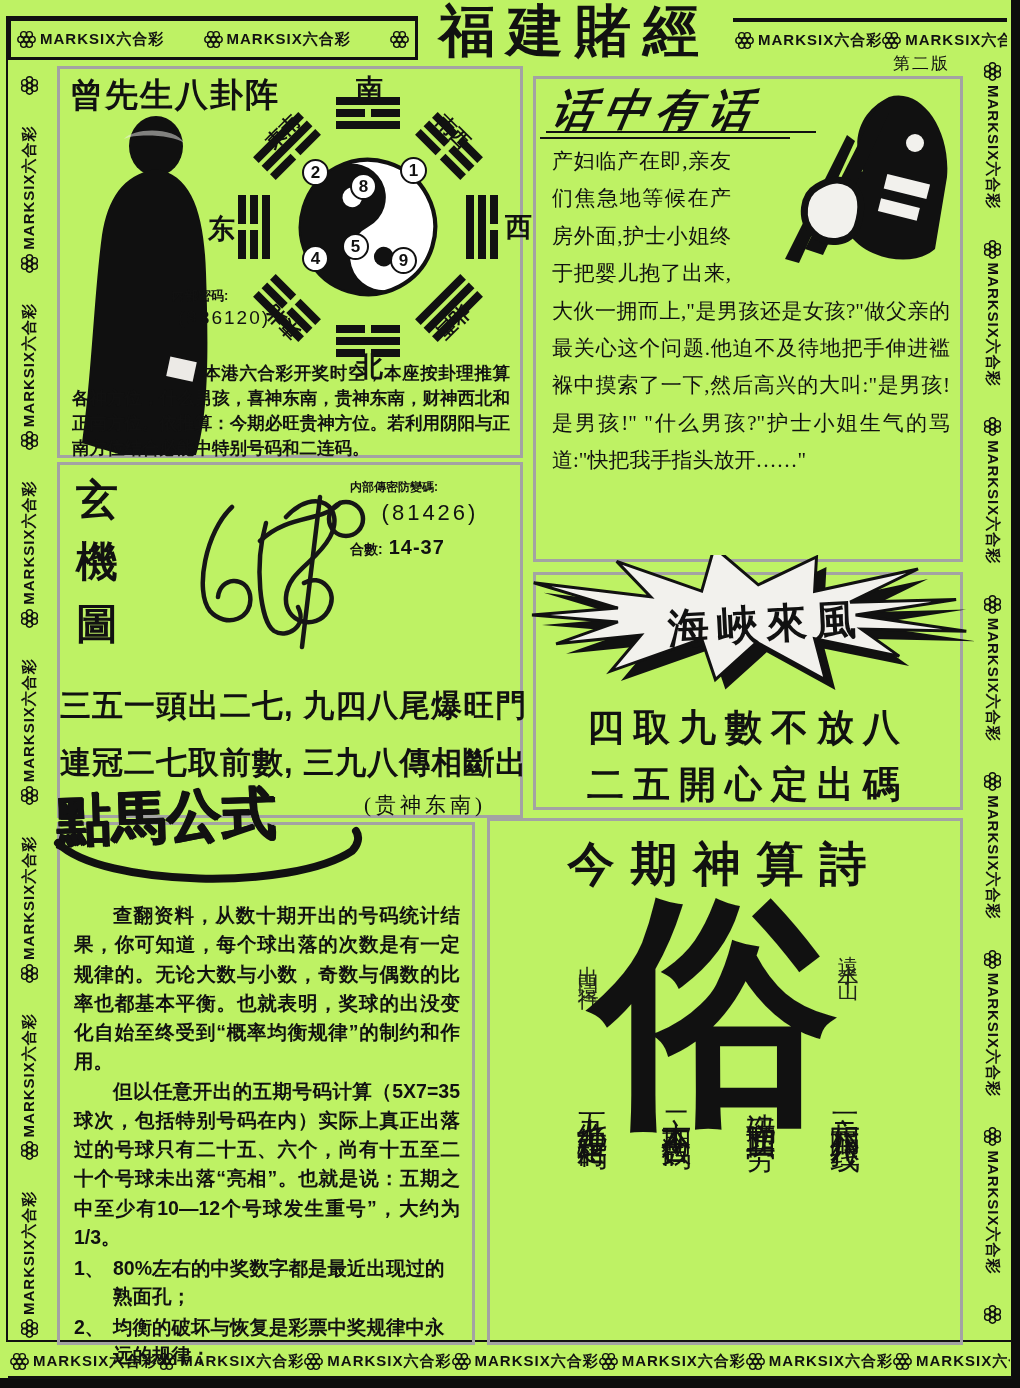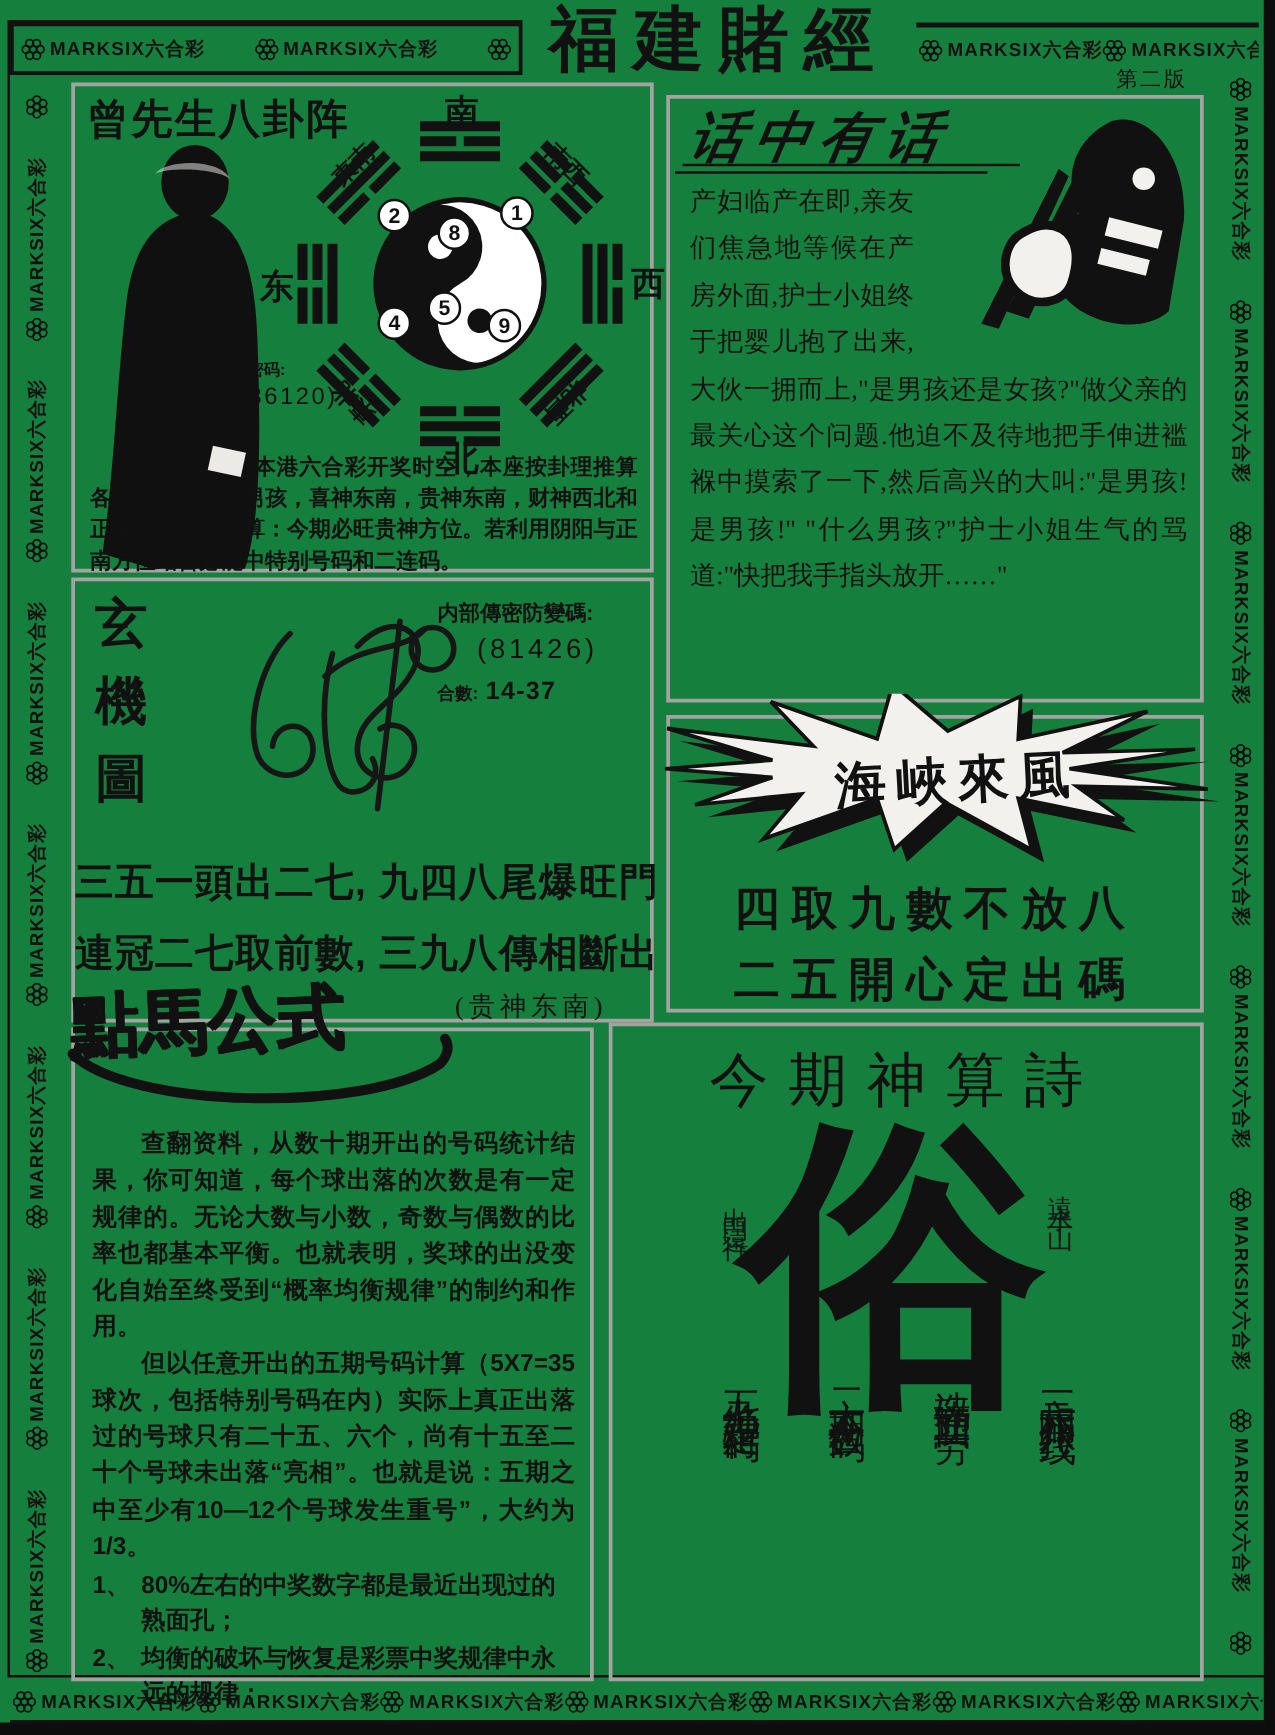--- a/index.html
+++ b/index.html
@@ -1,16 +1,16 @@
 <!DOCTYPE html>
 <html><head>
 <meta charset="utf-8">
 <style>
   html,body{margin:0;padding:0;background:#d8d6d2;}
-  .page{position:relative;width:1020px;height:1388px;background:#15803d;overflow:hidden;
+  .page{position:relative;width:1020px;height:1388px;background:#bef264;overflow:hidden;
         font-family:"Liberation Serif",serif;color:#111;}
   
   .right-edge-bar{position:absolute;right:0;top:0;width:9px;height:100%;background:#0d0d0d;}
   .bottom-edge-bar{position:absolute;left:0;bottom:0;width:100%;height:10px;background:#0d0d0d;}
   .left-edge-line{position:absolute;left:6px;top:16px;width:2px;height:1326px;background:#111;}
   .bottom-rule-top{position:absolute;left:8px;top:1340px;width:1004px;height:2px;background:#111;}
   .bottom-rule-low{position:absolute;left:8px;top:1376px;width:1004px;height:3px;background:#111;}
   
   .mast-left{position:absolute;left:8px;top:16px;width:410px;height:44px;border:3px solid #111;border-top-width:5px;
              display:flex;align-items:center;justify-content:space-evenly;padding:0 6px;box-sizing:border-box;}
@@ -68,21 +68,21 @@
   .joke-underline2{position:absolute;left:4px;top:58px;width:250px;height:2px;background:#111;}
   .joke-content{position:absolute;left:16px;right:10px;top:64px;}
   .caricature{float:right;width:215px;height:178px;margin:-52px -4px 4px 8px;}
   .joke-subtitle{font-size:31px;font-weight:bold;letter-spacing:10px;margin:10px 0 16px 36px;white-space:nowrap;}
   .joke-body{font-size:21px;line-height:1.78;margin:0;text-align:justify;}
   
   .mystery-title{position:absolute;left:16px;top:14px;display:flex;flex-direction:column;gap:20px;
                  font-size:42px;font-weight:700;line-height:1;}
   .scribble{position:absolute;left:108px;top:14px;width:235px;height:205px;}
   .mystery-codes{position:absolute;right:10px;top:14px;width:160px;font-family:"Liberation Sans",sans-serif;}
-  .mystery-codes .lbl{font-size:17px;font-weight:bold;display:block;}
+  .mystery-codes .lbl{font-size:12px;font-weight:bold;display:block;}
   .mystery-codes .val{font-size:22px;letter-spacing:3px;display:block;text-align:center;margin:4px 0 10px 0;}
   .sum-row{font-size:14px;font-weight:bold;}
   .sum-row .sv{font-size:20px;letter-spacing:1px;margin-left:6px;}
   .verse{position:absolute;left:0;right:0;top:212px;text-align:center;font-size:31px;font-weight:900;
          letter-spacing:1px;line-height:1.85;font-family:"Liberation Sans",sans-serif;white-space:nowrap;}
   .attribution{position:absolute;right:34px;top:326px;font-size:21px;letter-spacing:4px;}
   
   .starburst{position:absolute;left:-12px;top:-20px;width:450px;height:136px;}
   .star-title{position:absolute;left:70px;top:22px;width:320px;text-align:center;font-size:41px;font-weight:900;
               letter-spacing:8px;transform:rotate(-3deg);white-space:nowrap;}
@@ -94,21 +94,21 @@
               font-family:"Liberation Sans",sans-serif;transform:rotate(-2deg) scaleY(1.05);
               text-shadow:1px 0 #111,0 1px #111,2px 1px #111;}
   .swoosh{position:absolute;left:0;top:40px;width:320px;height:72px;}
   .formula-text{position:absolute;left:14px;right:12px;top:76px;font-family:"Liberation Sans",sans-serif;}
   .formula-text p{font-size:19.5px;font-weight:700;line-height:1.5;text-align:justify;text-indent:2em;margin:0;}
   .rules-title{font-size:19.5px;font-weight:700;text-indent:2em;margin:2px 0;}
   .rule{display:flex;font-size:19.5px;font-weight:700;line-height:1.45;margin:2px 0;}
   .rule-num{flex:none;width:2em;}
   .rule-text{flex:1;}
   
-  .poem-title{position:absolute;top:12px;left:0;right:0;text-align:center;font-size:47px;font-weight:400;
+  .poem-title{position:absolute;top:12px;left:0;right:0;text-align:center;font-size:47px;font-weight:700;
               letter-spacing:16px;white-space:nowrap;}
   .big-char{position:absolute;left:50%;top:64px;transform:translateX(-54%);font-size:245px;line-height:1.05;
             font-weight:600;}
   .vnote{position:absolute;writing-mode:vertical-rl;font-size:21px;letter-spacing:8px;opacity:.9;}
   .note-left{left:84px;top:128px;}
   .note-right{left:344px;top:118px;}
   .poem-cols{position:absolute;left:86px;top:268px;width:286px;height:252px;display:flex;justify-content:space-between;}
   .poem-col{writing-mode:vertical-rl;font-size:30px;letter-spacing:5px;line-height:1.1;}
 </style>
 </head>

